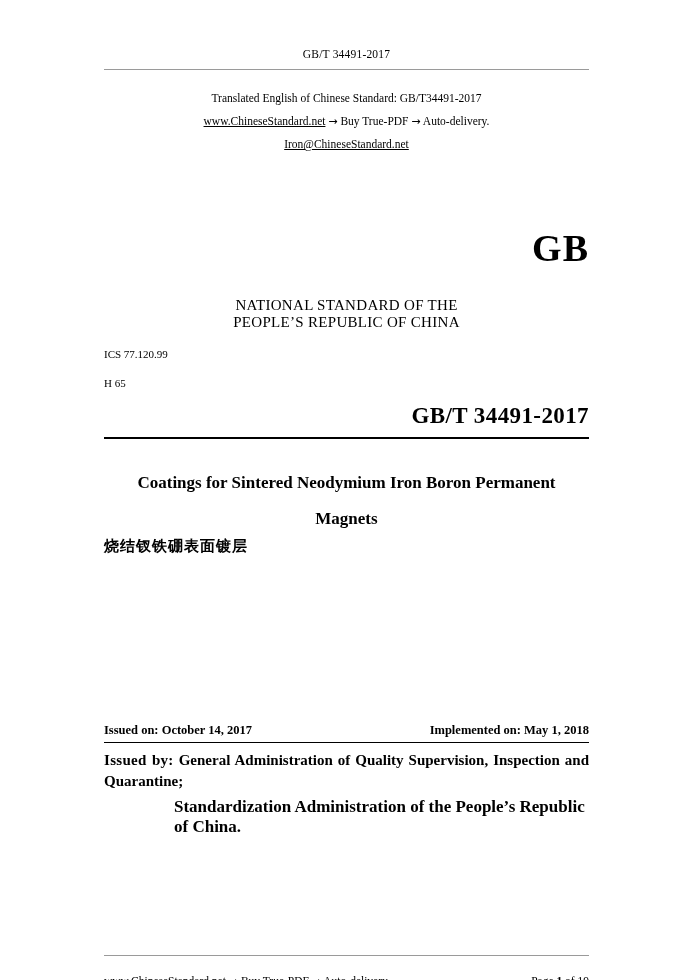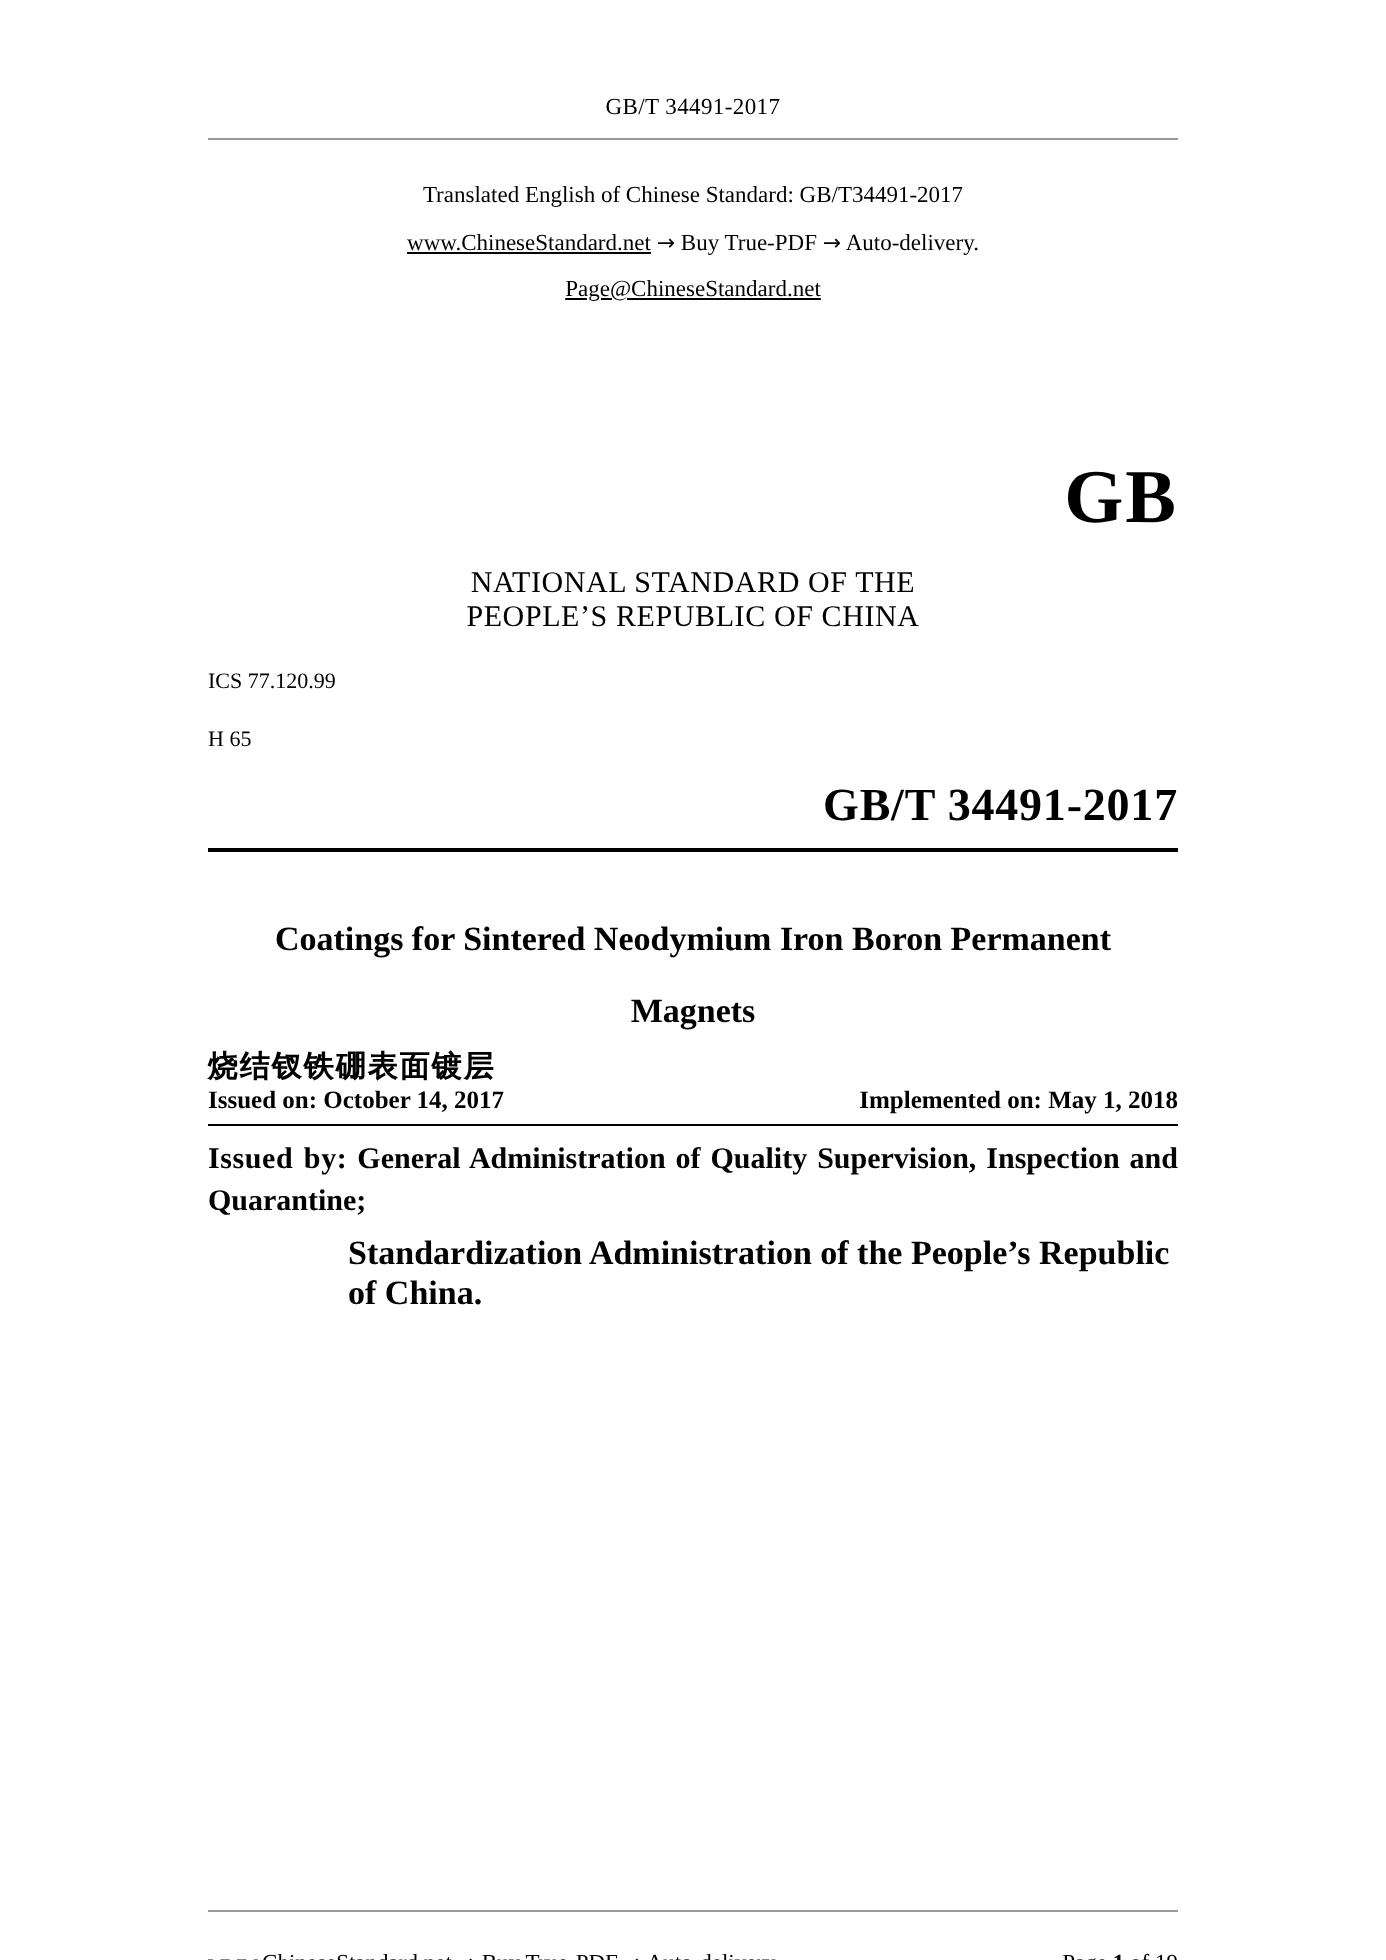--- a/index.html
+++ b/index.html
@@ -51,21 +51,21 @@
     text-align: right;
     font-size: 38px;
     font-weight: bold;
     letter-spacing: 1px;
     margin-top: 73px;
     line-height: 1;
   }
   .nat-line {
     text-align: center;
     font-size: 15px;
-    margin-top: 16px;
+    margin-top: 30px;
     letter-spacing: 0.3px;
   }
   .nat-line2 {
     text-align: center;
     font-size: 15px;
     letter-spacing: 0.3px;
   }
   .ics {
     font-size: 11px;
     margin-top: 17px;
@@ -100,20 +100,21 @@
     margin-top: 0;
     font-family: "DejaVu Sans", "Liberation Sans", sans-serif;
     letter-spacing: 1px;
   }
   .issued-row {
     display: flex;
     justify-content: space-between;
     align-items: flex-end;
     font-size: 12.5px;
     font-weight: bold;
+    margin-top: 167px;
   }
   .issued-rule {
     border: 0;
     border-top: 1.5px solid #000000;
     margin: 4px 0 0 0;
   }
   .issued-by {
     font-size: 15px;
     font-weight: bold;
     margin-top: 7px;
@@ -164,21 +165,21 @@
   <div class="promo">
     <div>Translated English of Chinese Standard: GB/T34491-2017</div>
     <div>
       <span class="lnk">www.ChineseStandard.net</span>
       <span class="arrow">→</span>
       <span>Buy True-PDF</span>
       <span class="arrow">→</span>
       <span>Auto-delivery.</span>
     </div>
     <div>
-      <span class="lnk">Page@ChineseStandard.net</span>
+      <span class="lnk">Iron@ChineseStandard.net</span>
     </div>
   </div>
 
   <div class="gb-big">GB</div>
 
   <div class="nat-line">NATIONAL STANDARD OF THE</div>
   <div class="nat-line2">PEOPLE’S REPUBLIC OF CHINA</div>
 
   <div class="ics">ICS 77.120.99</div>
   <div class="hclass">H 65</div>

